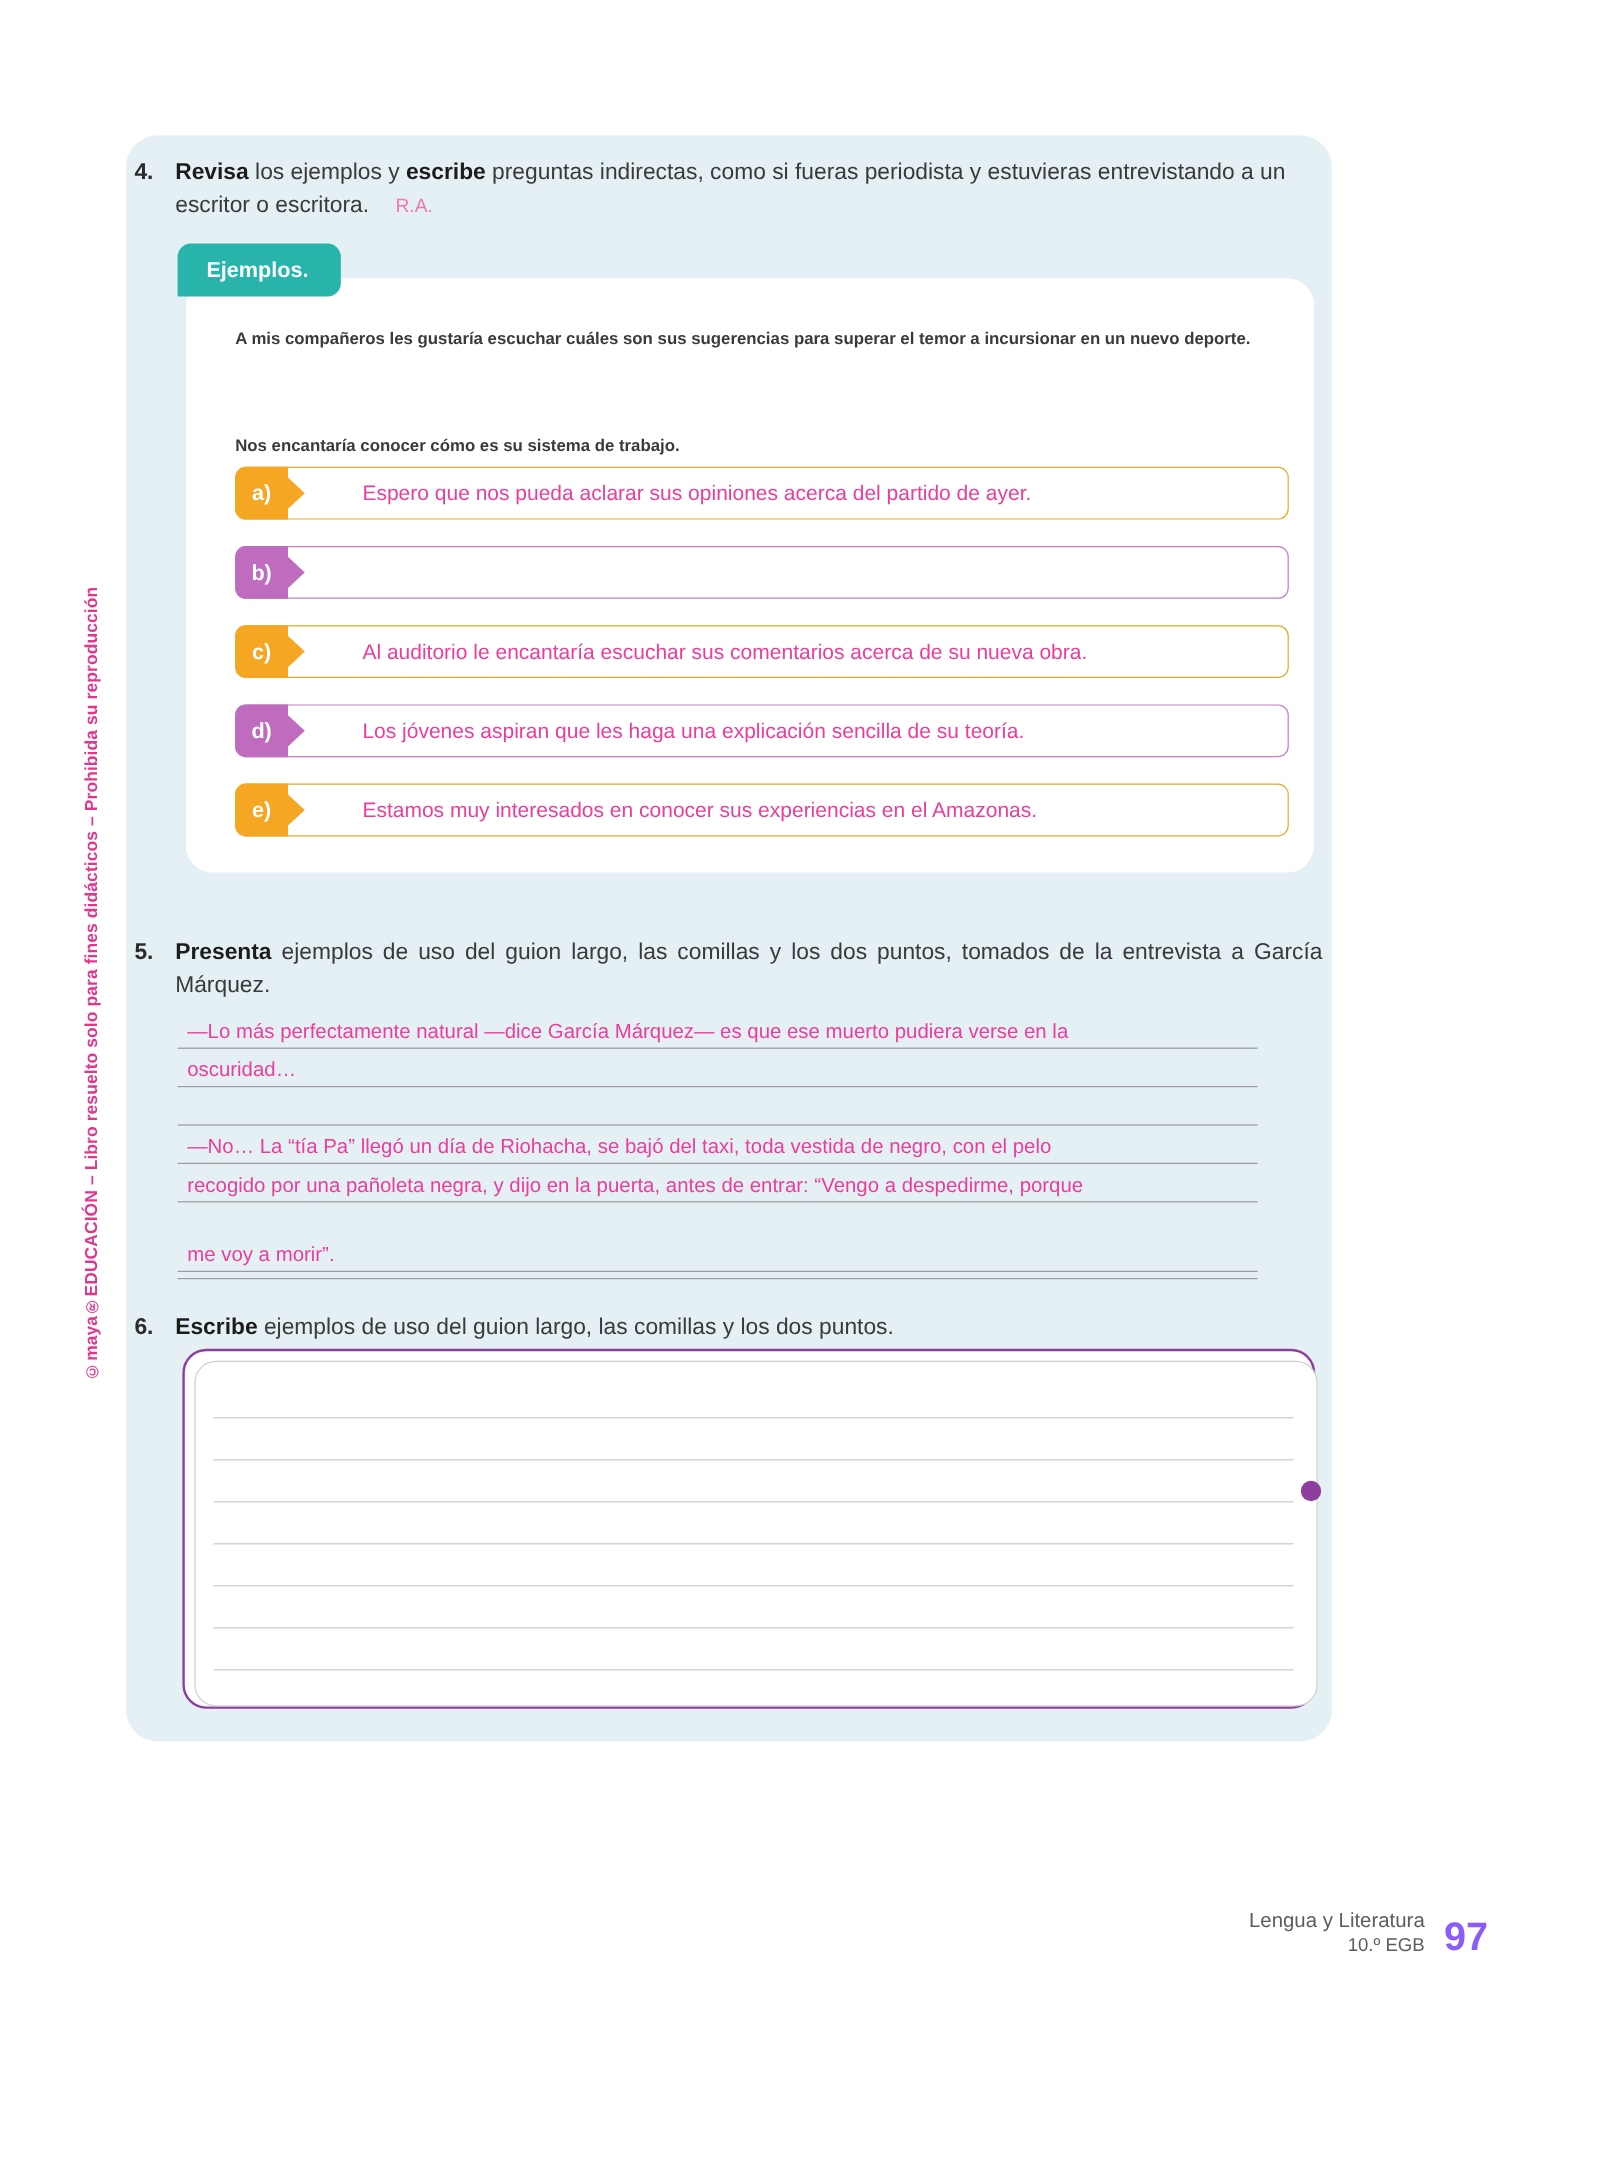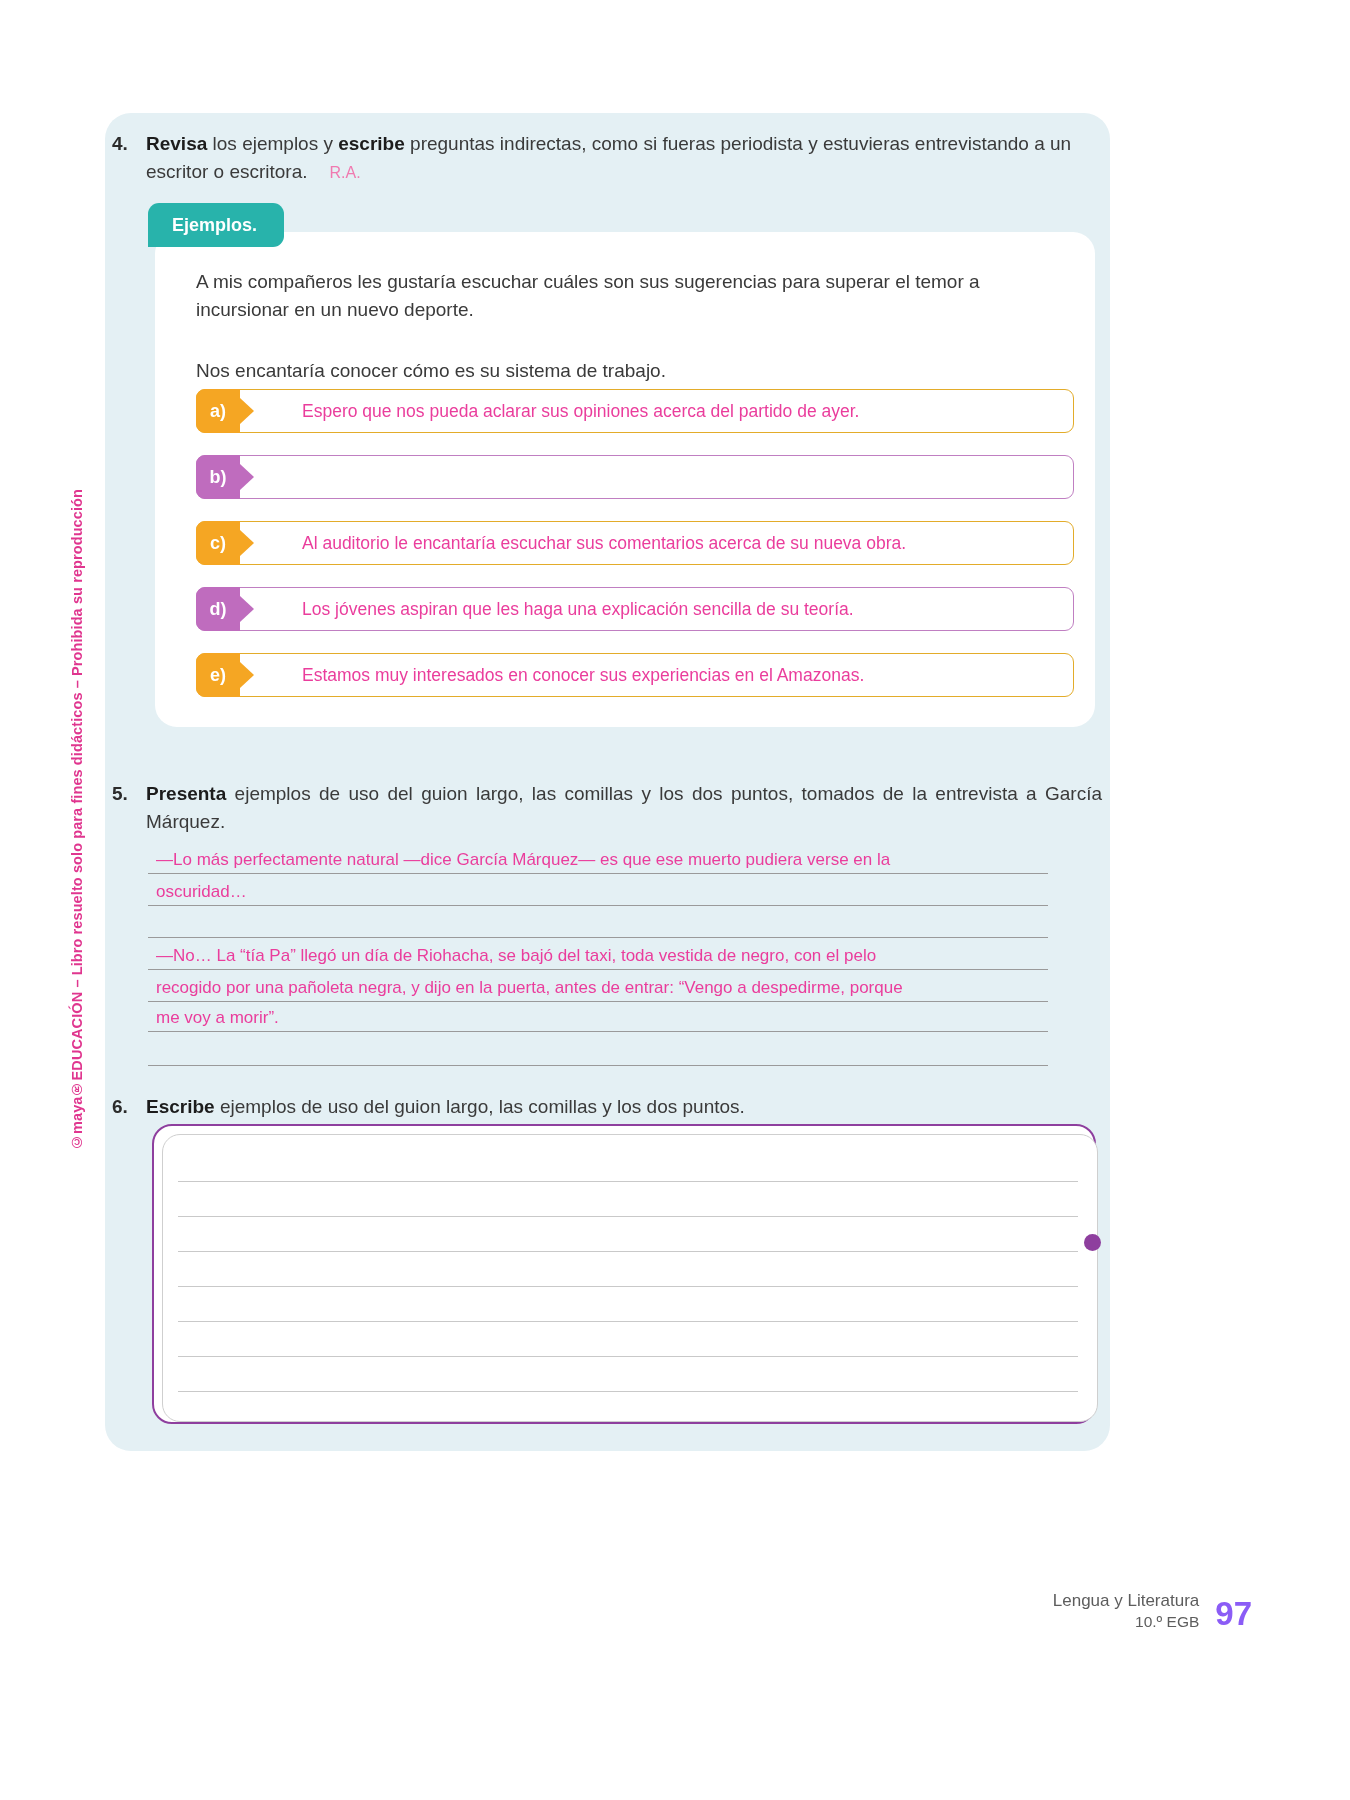--- a/index.html
+++ b/index.html
@@ -98,24 +98,24 @@
     box-sizing: border-box;
   }
   #examples-tab .tab-label {
     color: #ffffff;
     font-size: 18px;
     font-weight: bold;
   }
 
   .ex-paragraph {
     position: absolute;
-    font-size: 19px;
+    font-size: 14px;
     line-height: 28px;
     color: #3a3a3a;
-    font-weight: 400;
+    font-weight: 700;
   }
 
   
   .answer-row {
     position: absolute;
     left: 196px;
     width: 878px;
     height: 44px;
   }
   .answer-frame {
@@ -222,21 +222,21 @@
   .q6-line {
     position: absolute;
     left: 178px;
     width: 900px;
     border-bottom: 1.3px solid #c9c9c9;
   }
 
   
   #footer {
     position: absolute;
-    right: 98px;
+    right: 110px;
     bottom: 168px;
     display: flex;
     align-items: flex-end;
   }
   #footer-texts {
     text-align: right;
     padding-right: 16px;
   }
   #footer-texts .f1 {
     font-size: 17px;
@@ -340,21 +340,21 @@
 </div>
 <div class="ruled-line" style="left:148px; top:903px; width:900px;">
   <span class="hand"></span>
 </div>
 <div class="ruled-line" style="left:148px; top:935px; width:900px;text-decoration:underline;">
   <span class="hand">—No… La “tía Pa” llegó un día de Riohacha, se bajó del taxi, toda vestida de negro, con el pelo</span>
 </div>
 <div class="ruled-line" style="left:148px; top:967px; width:900px;">
   <span class="hand">recogido por una pañoleta negra, y dijo en la puerta, antes de entrar: “Vengo a despedirme, porque</span>
 </div>
-<div class="ruled-line" style="left:148px; top:997px; width:900px;">
+<div class="ruled-line" style="left:148px; top:1025px; width:900px;">
   <span class="hand">me voy a morir”.</span>
 </div>
 <div class="ruled-line" style="left:148px; top:1031px; width:900px;">
   <span class="hand"></span>
 </div>
 
 <div class="exercise" id="ex6-head" style="left:112px; top:1093px; width:990px;">
   <div class="ex-num">6.</div>
   <div class="ex-text">
     <b>Escribe</b><span> ejemplos de uso del guion largo, las comillas y los dos puntos.</span>

